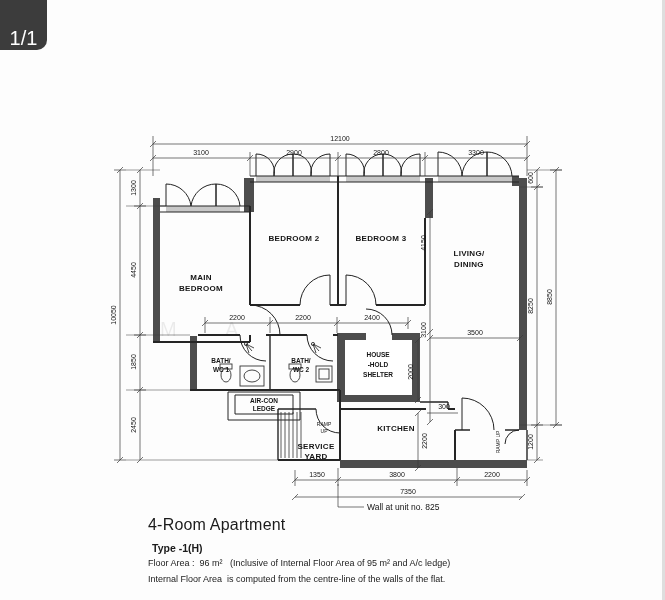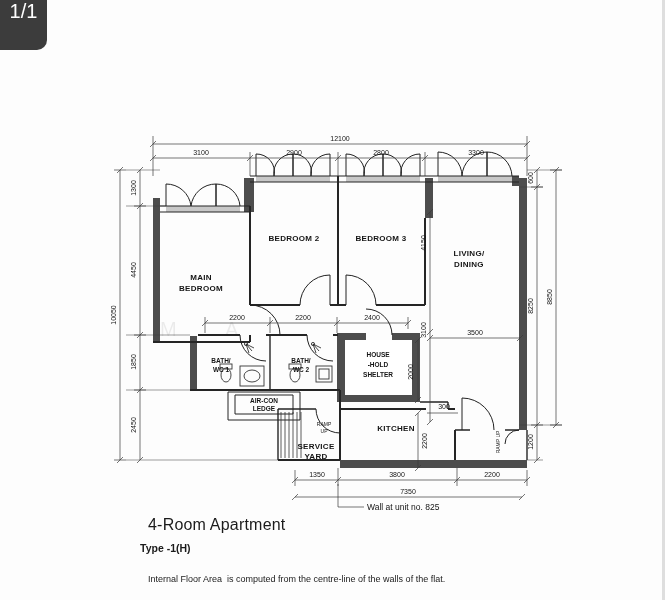--- a/index.html
+++ b/index.html
@@ -1,23 +1,23 @@
 <!DOCTYPE html>
 <html><head>
 <meta charset="utf-8">
 <style>
   html,body{margin:0;padding:0;width:665px;height:600px;background:#fdfdfd;overflow:hidden;
     font-family:"Liberation Sans",sans-serif;}
   .stage{position:relative;width:665px;height:600px;background:#fdfdfd;}
   .edge-strip{position:absolute;right:0;top:0;width:3px;height:100%;background:#dedede;}
   .badge{position:absolute;left:0;top:0;width:47px;height:50px;background:#3c3c3c;
-    border-radius:0 0 10px 0;display:flex;align-items:flex-start;justify-content:center;
+    border-radius:0 0 10px 0;display:flex;align-items:flex-end;justify-content:center;
     color:#fff;font-size:20px;}
   .f-title{position:absolute;left:148px;top:516px;font-size:16px;color:#1b1b1b;letter-spacing:.2px;text-align:right;}
-  .f-type{position:absolute;left:140px;top:542px;font-size:10.5px;font-weight:700;color:#1b1b1b;}
+  .f-type{position:absolute;left:152px;top:542px;font-size:10.5px;font-weight:700;color:#1b1b1b;}
   .f-area{position:absolute;left:148px;top:558px;font-size:9px;color:#1b1b1b;white-space:pre;}
   .f-note{position:absolute;left:148px;top:574px;font-size:9px;color:#1b1b1b;white-space:pre;text-align:center;}
   svg{position:absolute;left:0;top:0;}
   svg text{font-family:"Liberation Sans",sans-serif;fill:#141414;}
   .dimtxt{font-size:7px;}
   .roomtxt{font-size:8px;font-weight:700;letter-spacing:.3px;}
   .smalltxt{font-size:6.5px;font-weight:700;}
   .tinytxt{font-size:5px;}
   .notetxt{font-size:8.5px;}
   .wmark{font-size:20px;fill:#000;opacity:.07;letter-spacing:22px;}
@@ -180,20 +180,21 @@
       <text class="roomtxt" x="316" y="459">YARD</text>
       <text class="roomtxt" x="396" y="431">KITCHEN</text>
       <text class="tinytxt" x="324" y="426">RAMP</text>
       <text class="tinytxt" x="324" y="433">UP</text>
       <text class="tinytxt" transform="translate(500,442) rotate(-90)">RAMP UP</text>
     </g>
   </svg>
 
   <div class="f-title">4-Room Apartment</div>
   <div class="f-type">Type -1(H)</div>
+  <div class="f-area">Floor Area :  96 m²   (Inclusive of Internal Floor Area of 95 m² and A/c ledge)</div>
   <div class="f-note">Internal Floor Area  is computed from the centre-line of the walls of the flat.</div>
 
   <div class="edge-strip"></div>
 
   <div class="badge">
     <span>1/1</span>
   </div>
 </div>
 
 </body></html>

